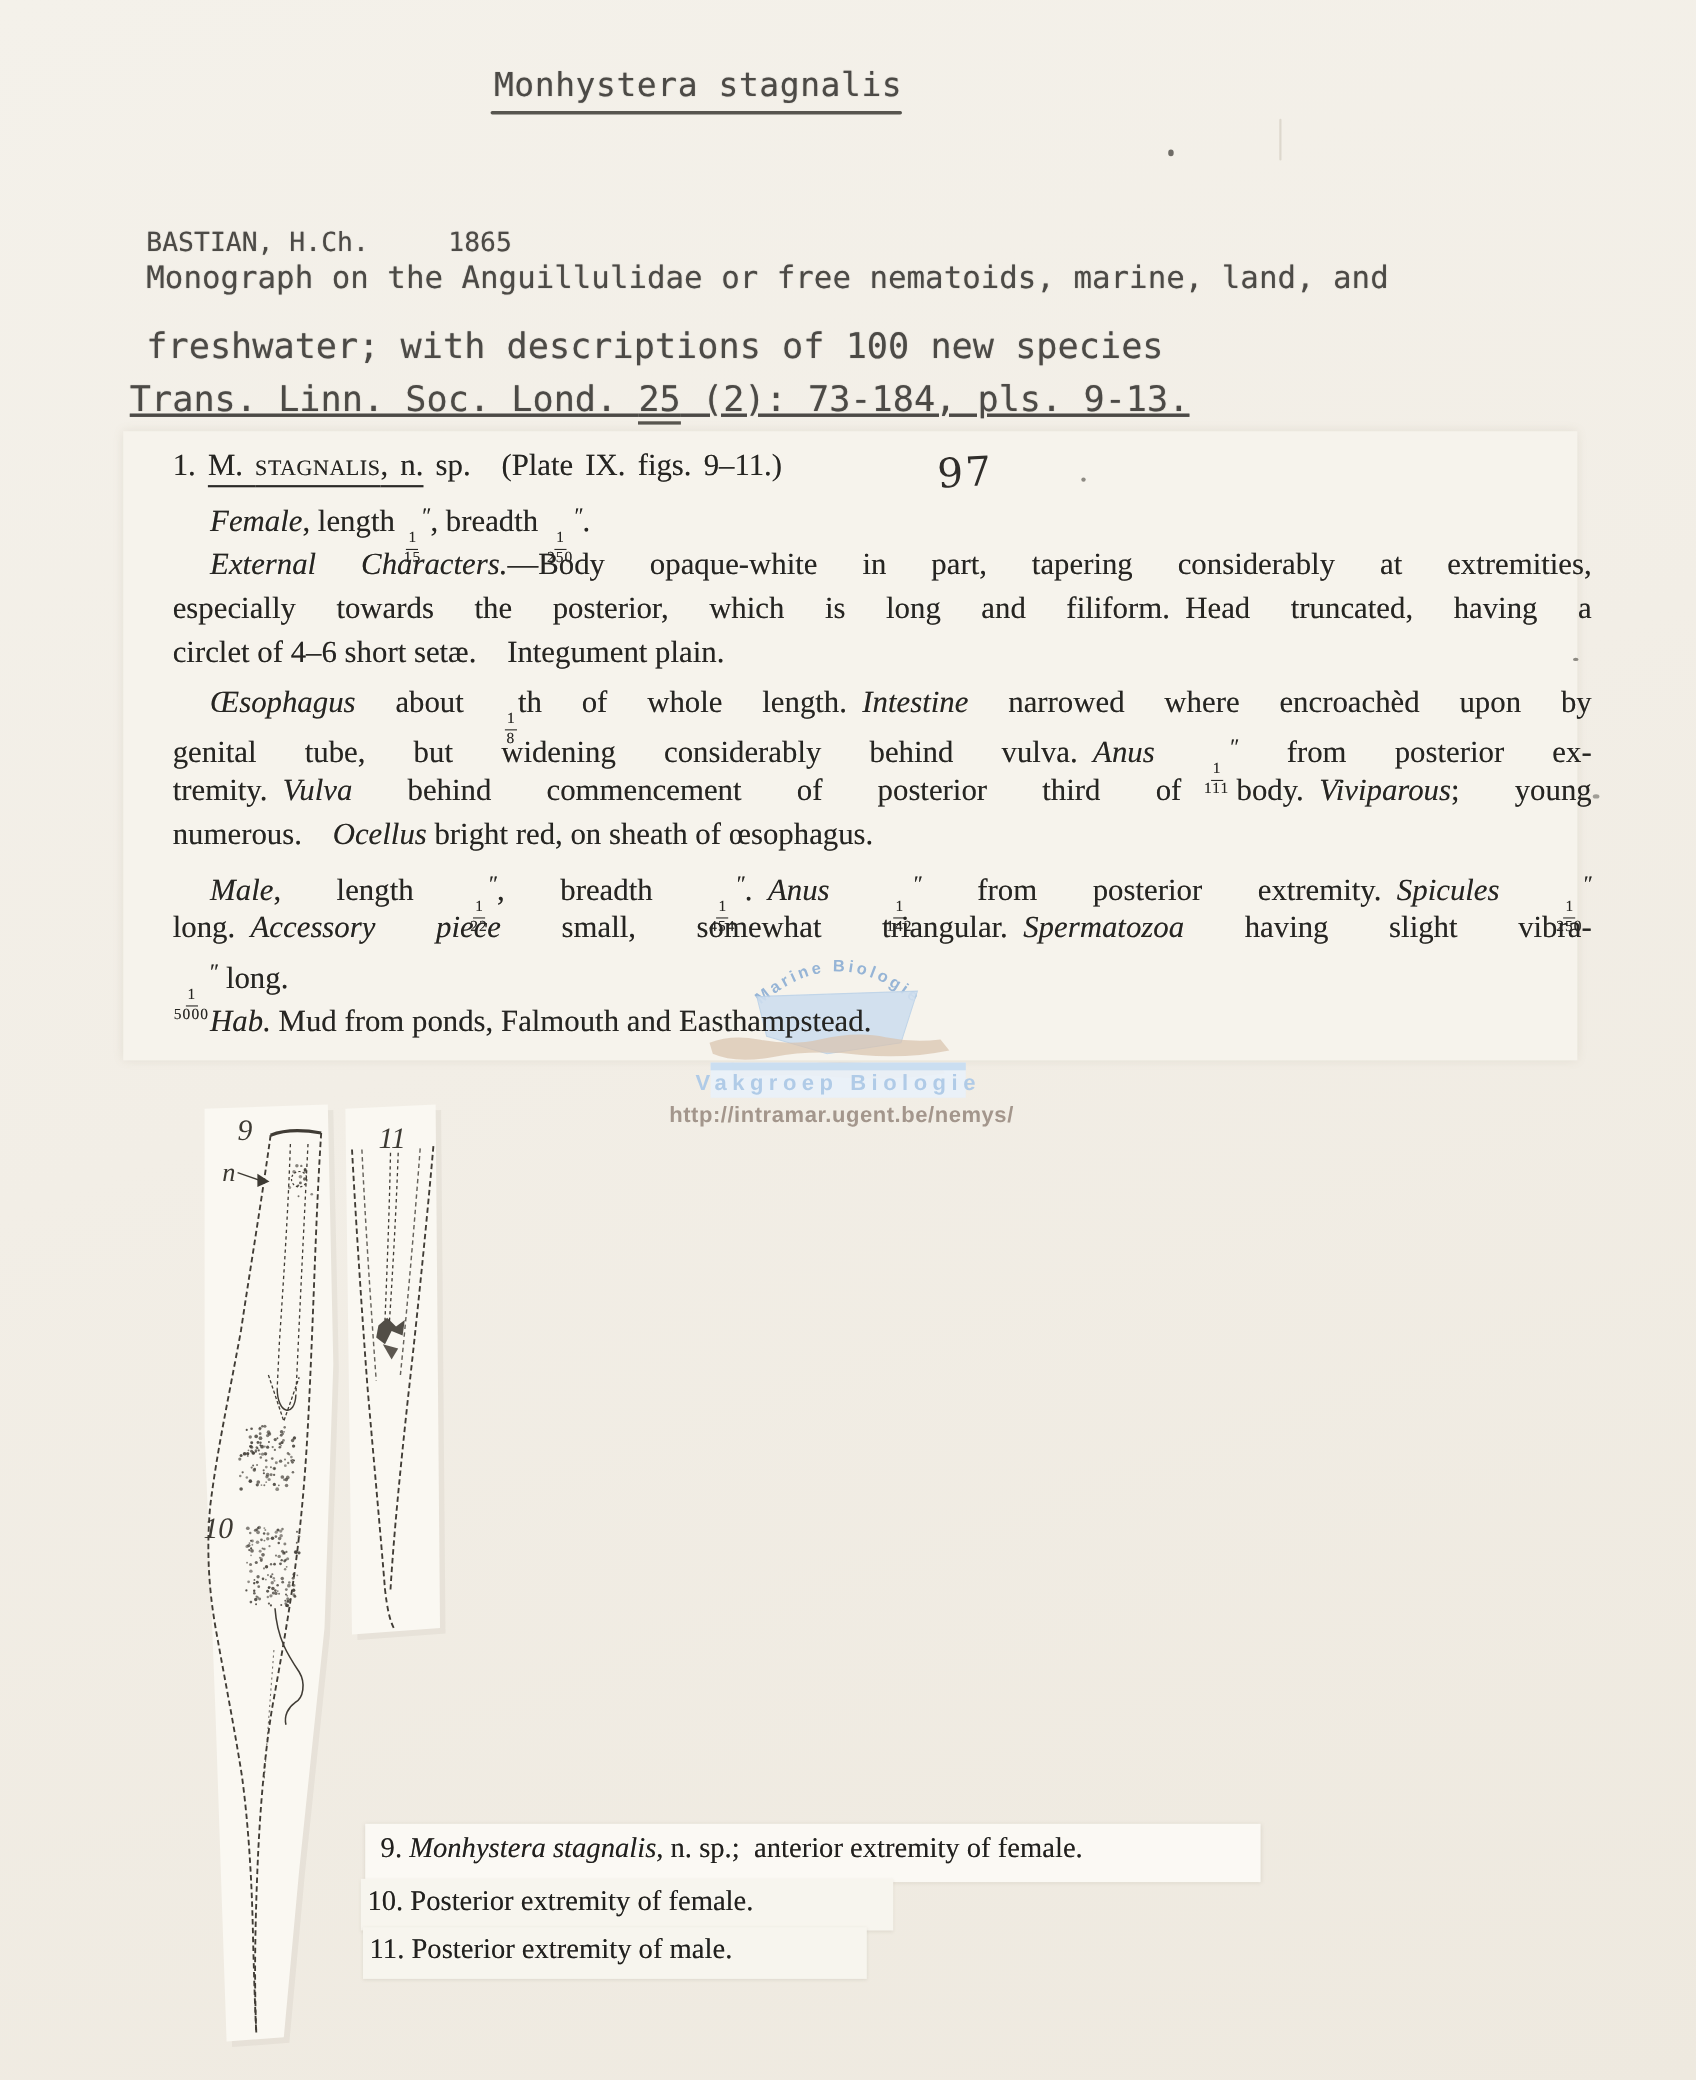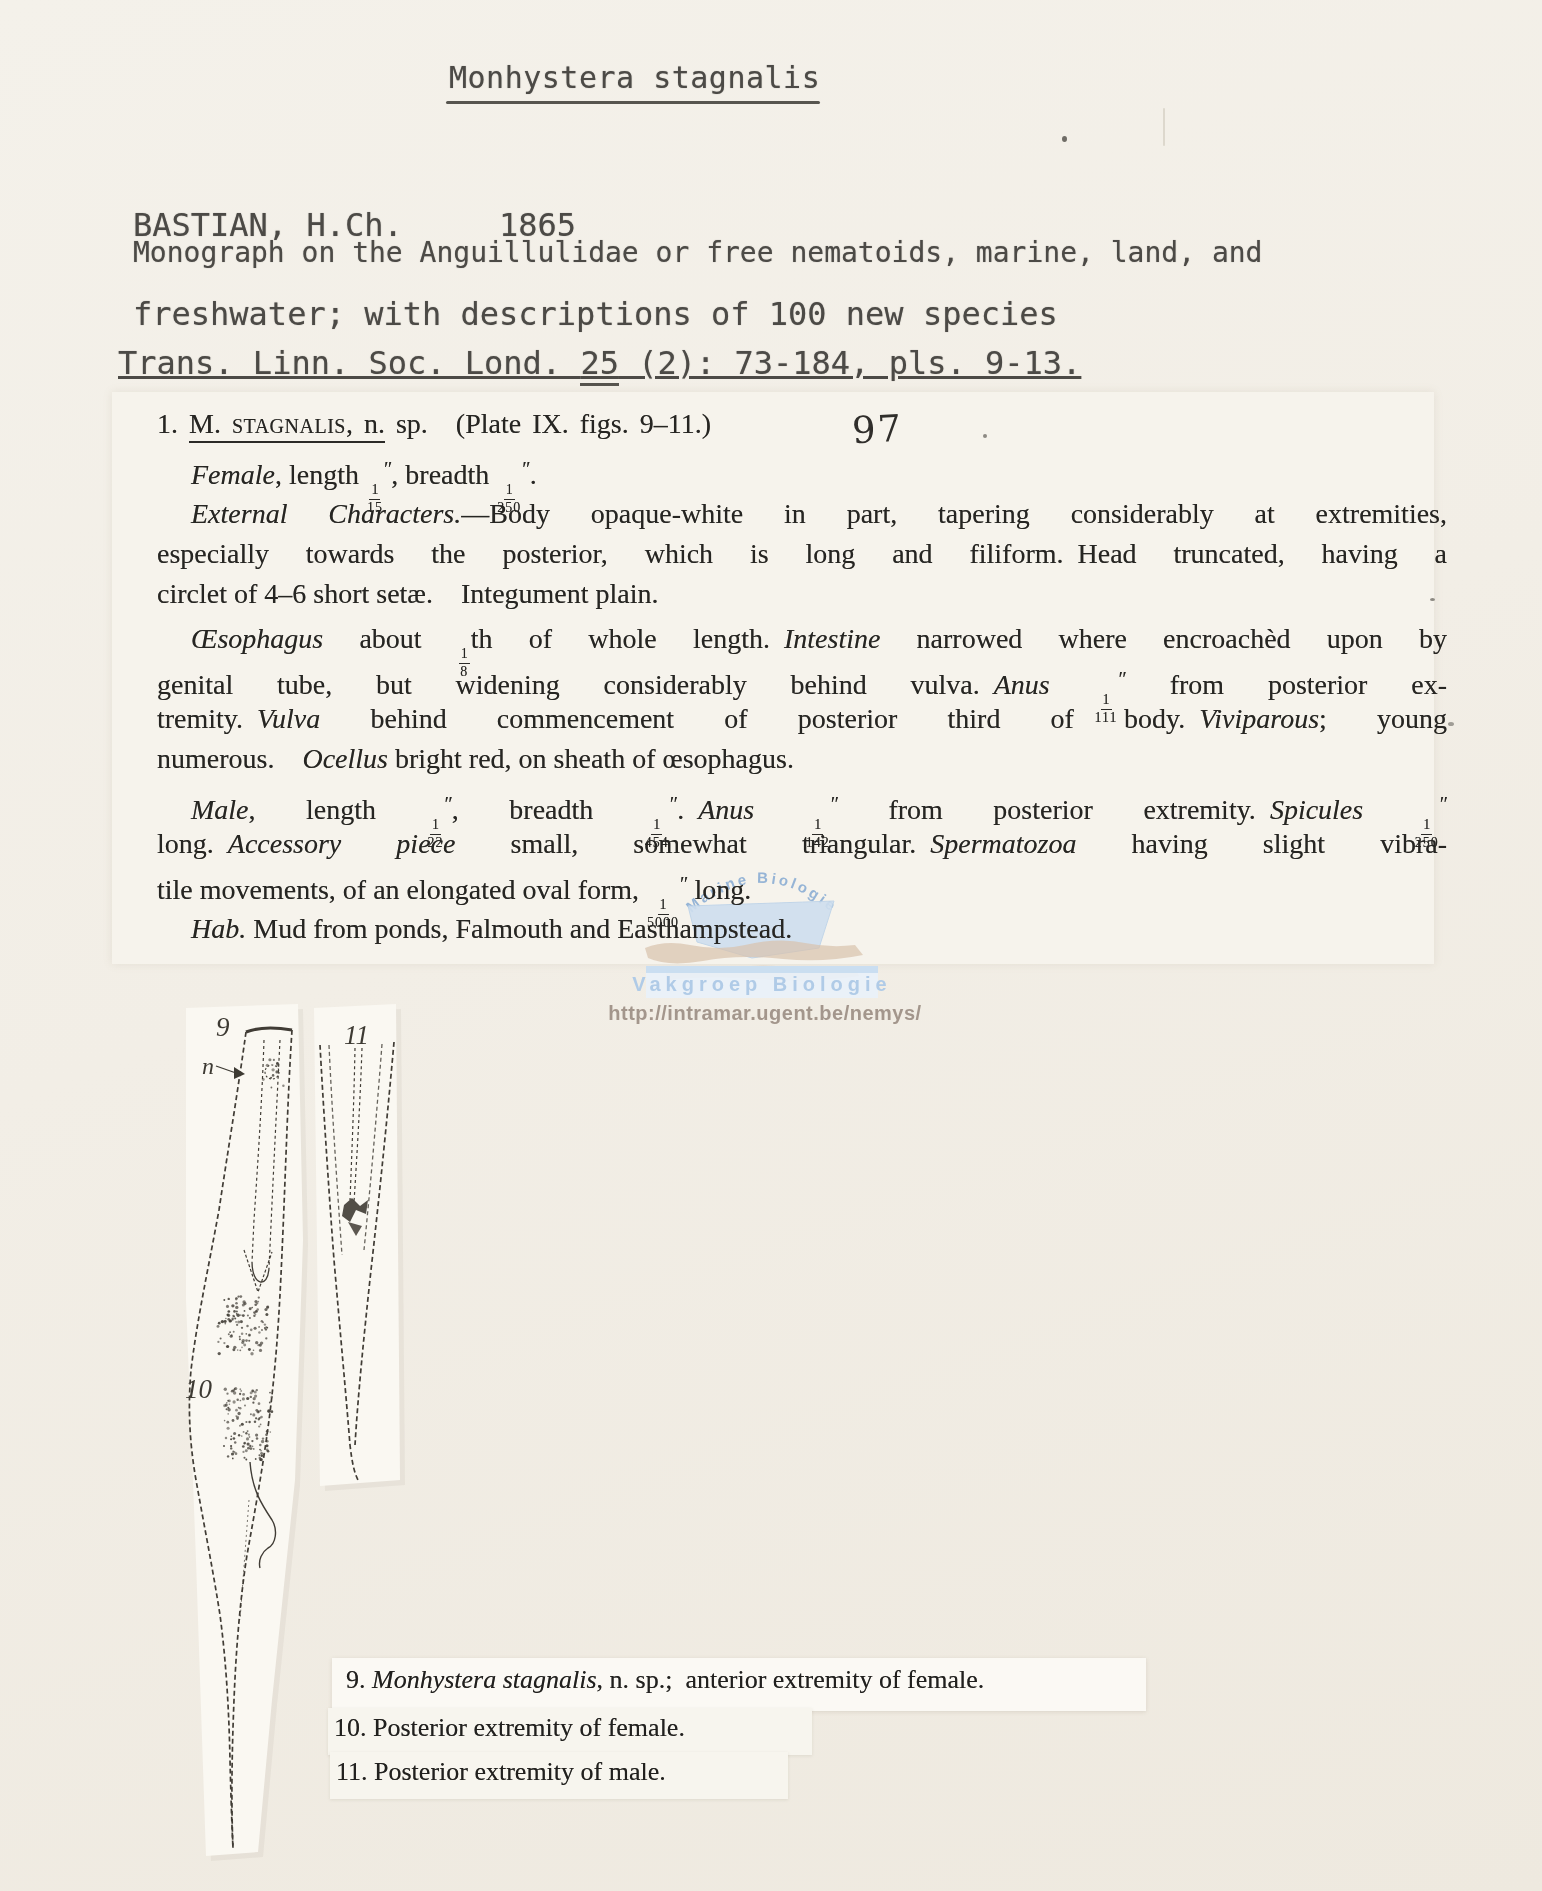--- a/index.html
+++ b/index.html
@@ -8,21 +8,21 @@
     background:linear-gradient(160deg,#f4f1ea 0%,#f2eee6 45%,#eee9df 100%);
     font-family:"Liberation Serif",serif;
   }
   
   .tw{
     position:absolute;font-family:"DejaVu Sans Mono",monospace;color:#4c4a46;
     white-space:pre;text-shadow:0 0 1px rgba(76,74,70,.5);
   }
   .doc-title{left:449px;top:60px;font-size:30px;letter-spacing:.5px;}
   .title-underline{position:absolute;left:446px;top:101px;width:374px;height:3px;background:#57554f;border-radius:2px;}
-  .cite-author{left:133px;top:206px;font-size:32px;}
+  .cite-author{left:133px;top:206px;font-size:24px;}
   .cite-l2{left:133px;top:236px;font-size:28px;}
   .cite-l3{left:133px;top:295px;font-size:32px;}
   .cite-journal{left:118px;top:344px;font-size:32px;text-decoration:underline;}
   .cite-journal .vol{border-bottom:3px solid #57554f;padding-bottom:1px;}
   
   .paper{position:absolute;background:#f6f3ec;box-shadow:0 0 9px rgba(140,125,100,.14);}
   .excerpt-paper{left:112px;top:392px;width:1322px;height:572px;}
   .cap-strip{position:absolute;font-size:26px;color:#21201e;text-shadow:0 0 .6px rgba(33,32,30,.55);}
   .cap9{left:332px;top:1658px;width:800px;height:46px;padding:7px 0 0 14px;background:#fbf9f4;box-shadow:0 1px 4px rgba(120,110,90,.18);}
   .cap10{left:328px;top:1708px;width:478px;height:42px;padding:5px 0 0 6px;background:#f7f5ee;box-shadow:0 1px 3px rgba(120,110,90,.14);}
@@ -98,21 +98,21 @@
           <span class="fn">1</span>
           <span class="fd">454</span>
         </span><span class="pr">″</span><span class="">. </span><span class="it">Anus</span><span class=""> </span><span class="frac">
           <span class="fn">1</span>
           <span class="fd">142</span>
         </span><span class="pr">″</span><span class=""> from posterior extremity. </span><span class="it">Spicules</span><span class=""> </span><span class="frac">
           <span class="fn">1</span>
           <span class="fd">250</span>
         </span><span class="pr">″</span></div>
       <div class="x-line jl"><span class="">long. </span><span class="it">Accessory piece</span><span class=""> small, somewhat triangular. </span><span class="it">Spermatozoa</span><span class=""> having slight vibra-</span></div>
-      <div class="x-line"><span class="">tile movements, of an elongated oval form, </span><span class="frac">
+      <div class="x-line"><span class="frac">
           <span class="fn">1</span>
           <span class="fd">5000</span>
         </span><span class="pr">″</span><span class=""> long.</span></div>
       <div class="x-line para"><span class="it">Hab.</span><span class=""> Mud from ponds, Falmouth and Easthampstead.</span></div>
     </div>
   <div class="annotation">97</div>
 
   <svg class="wm" width="400" height="200" viewBox="560 840 400 200">
     <defs>
         <path id="arcp" d="M684,920 Q762,846 840,920"></path>

